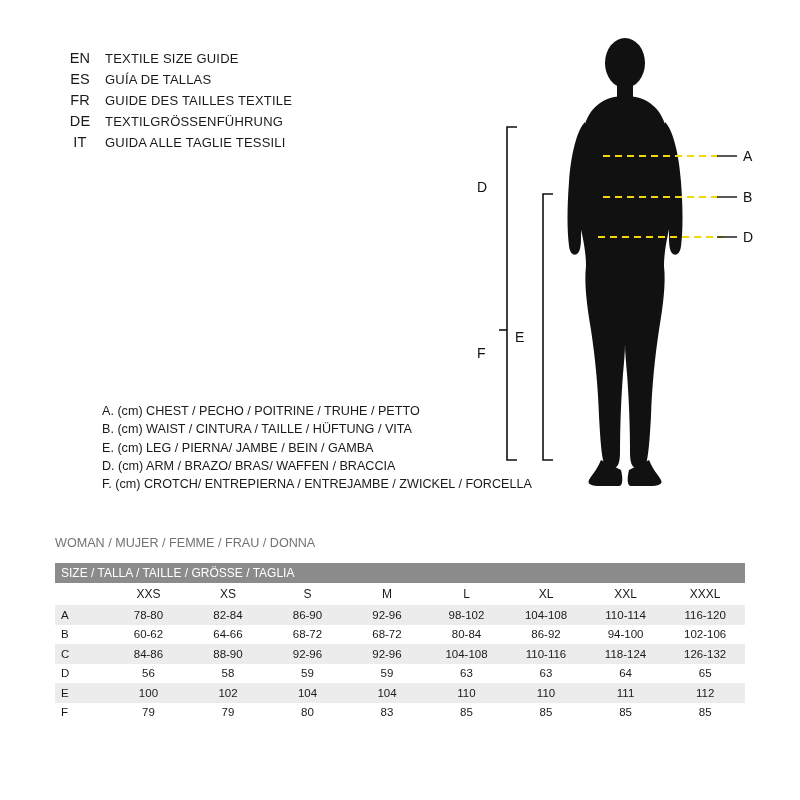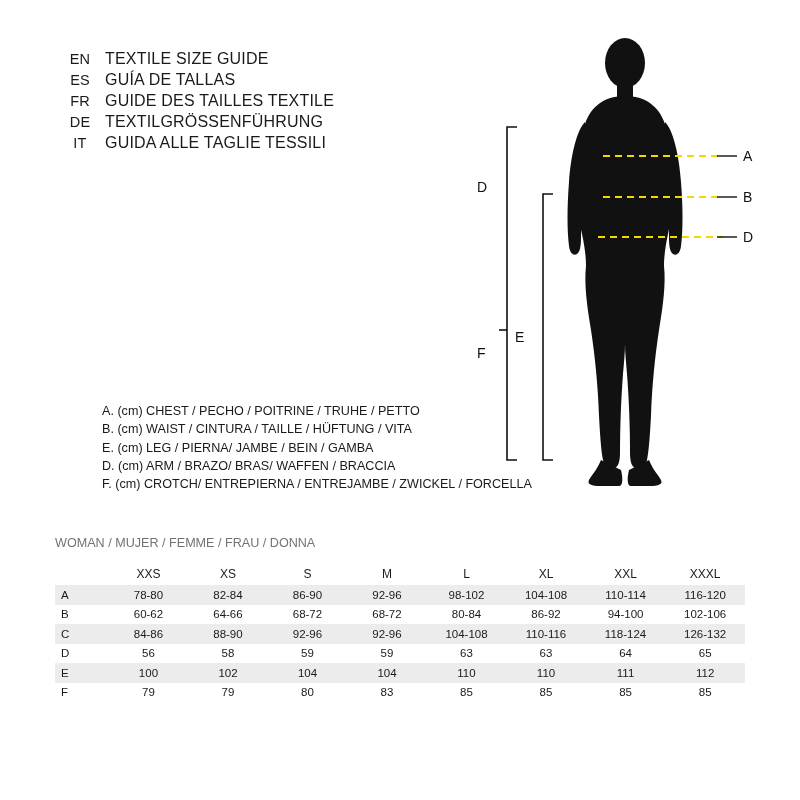--- a/index.html
+++ b/index.html
@@ -34,21 +34,21 @@
     align-items: baseline;
     height: 21px;
   }
   .title-code {
     width: 50px;
     font-size: 14.5px;
     letter-spacing: 0.2px;
     color: #1a1a1a;
   }
   .title-text {
-    font-size: 16px;
+    font-size: 13px;
     letter-spacing: 0.2px;
     color: #1a1a1a;
   }
 
   
   .legend-block {
     position: absolute;
     left: 55px;
     top: 402px;
     width: 480px;
@@ -240,20 +240,23 @@
     <div class="legend-row">E. (cm) LEG / PIERNA/ JAMBE / BEIN / GAMBA</div>
     <div class="legend-row">D. (cm) ARM / BRAZO/ BRAS/ WAFFEN / BRACCIA</div>
     <div class="legend-row">F. (cm) CROTCH/ ENTREPIERNA / ENTREJAMBE / ZWICKEL / FORCELLA</div>
   </div>
 
   <div class="legend-gender">WOMAN / MUJER / FEMME / FRAU / DONNA</div>
 
   <div class="table-wrap">
     <table>
       <tbody>
+        <tr class="row-title">
+          <td colspan="9">SIZE / TALLA / TAILLE / GRÖSSE / TAGLIA</td>
+        </tr>
         <tr class="row-head">
           <td class="col-label"></td>
           <td class="col-size">XXS</td>
           <td class="col-size">XS</td>
           <td class="col-size">S</td>
           <td class="col-size">M</td>
           <td class="col-size">L</td>
           <td class="col-size">XL</td>
           <td class="col-size">XXL</td>
           <td class="col-size">XXXL</td>

